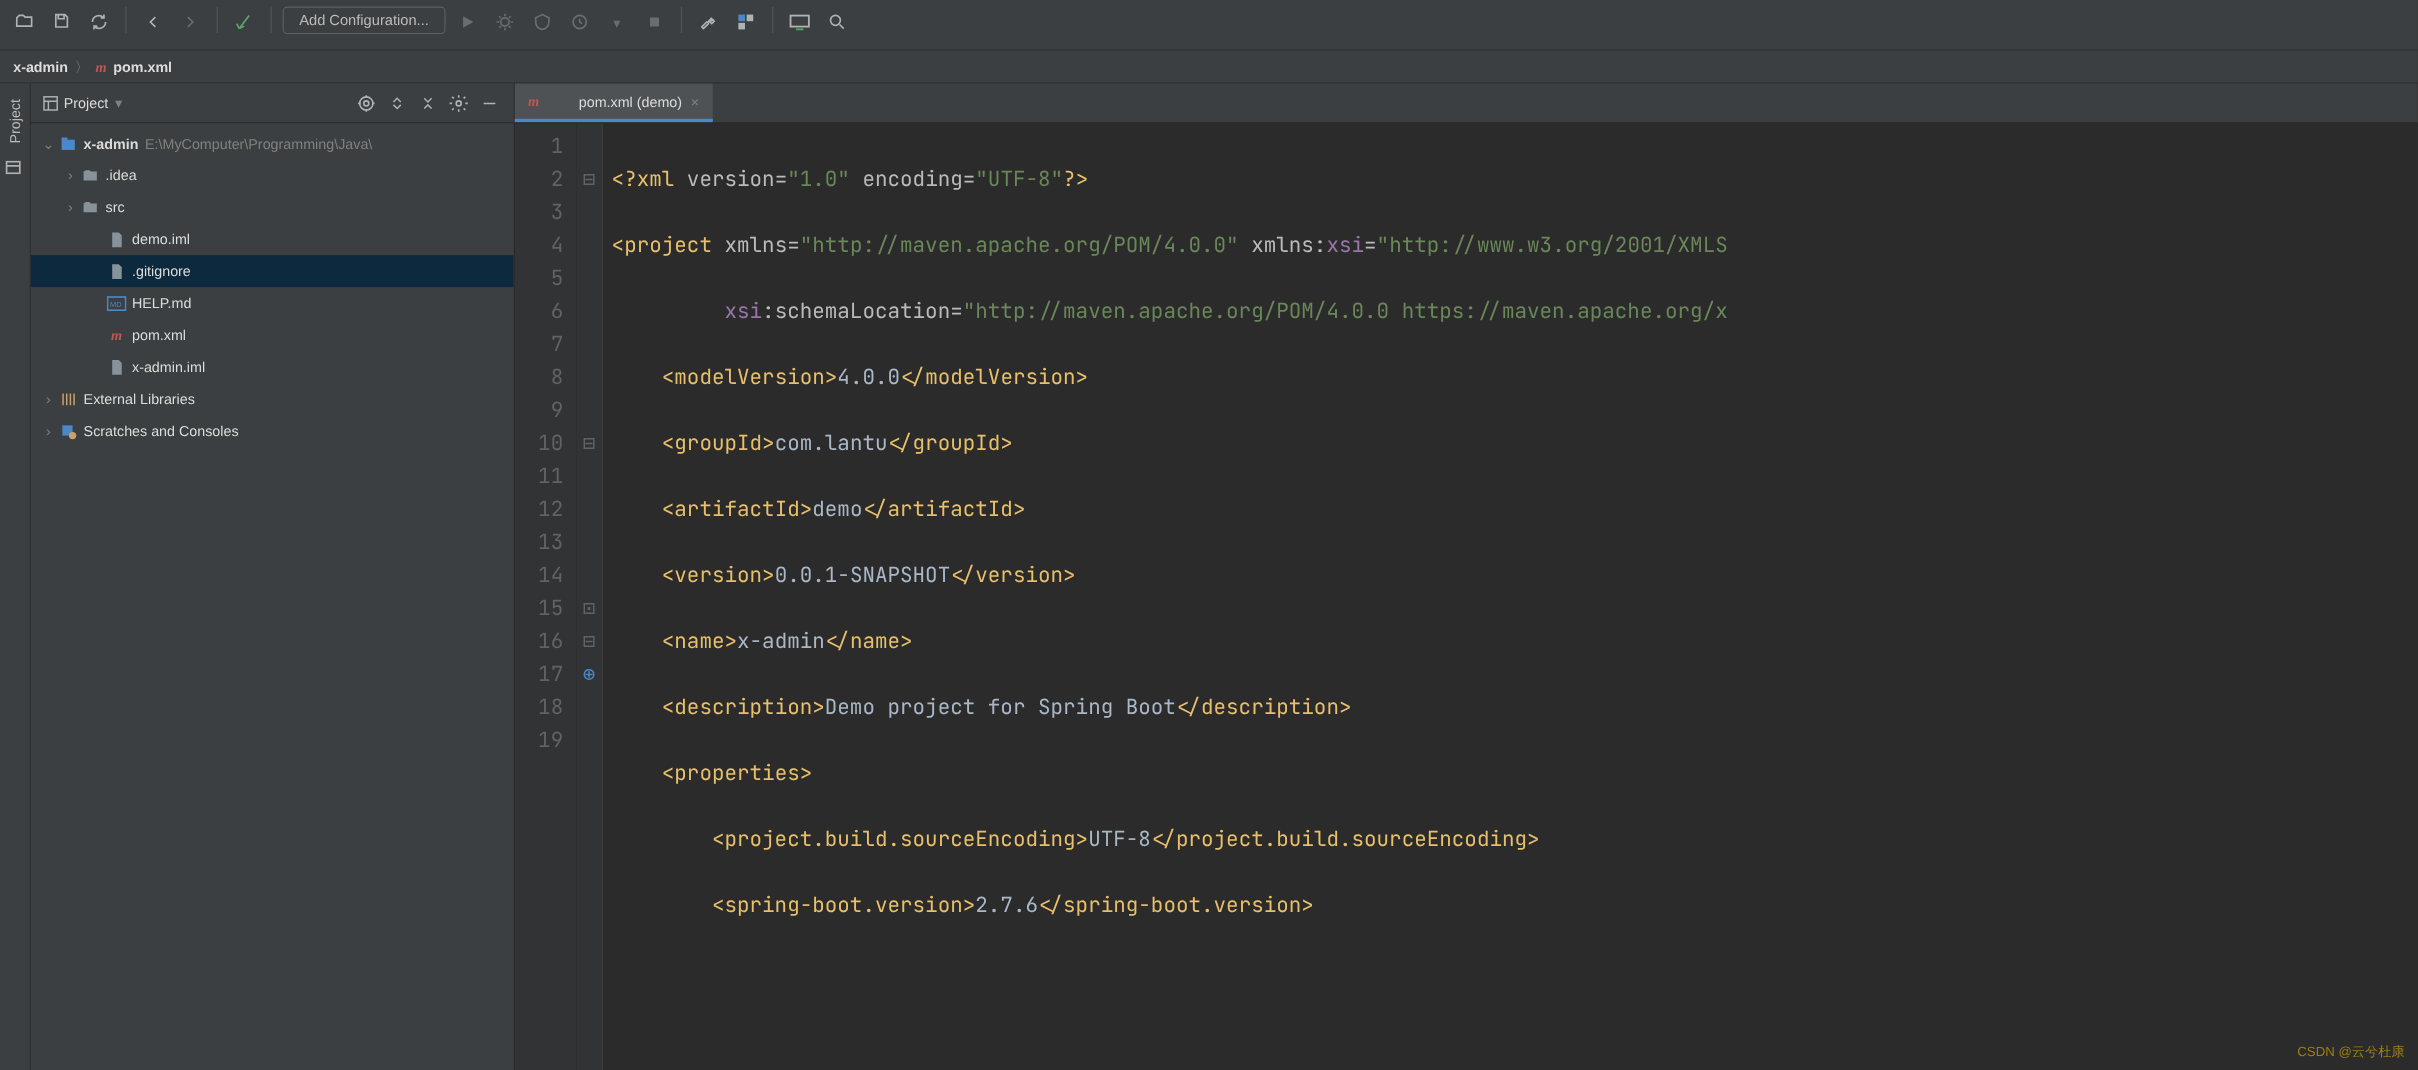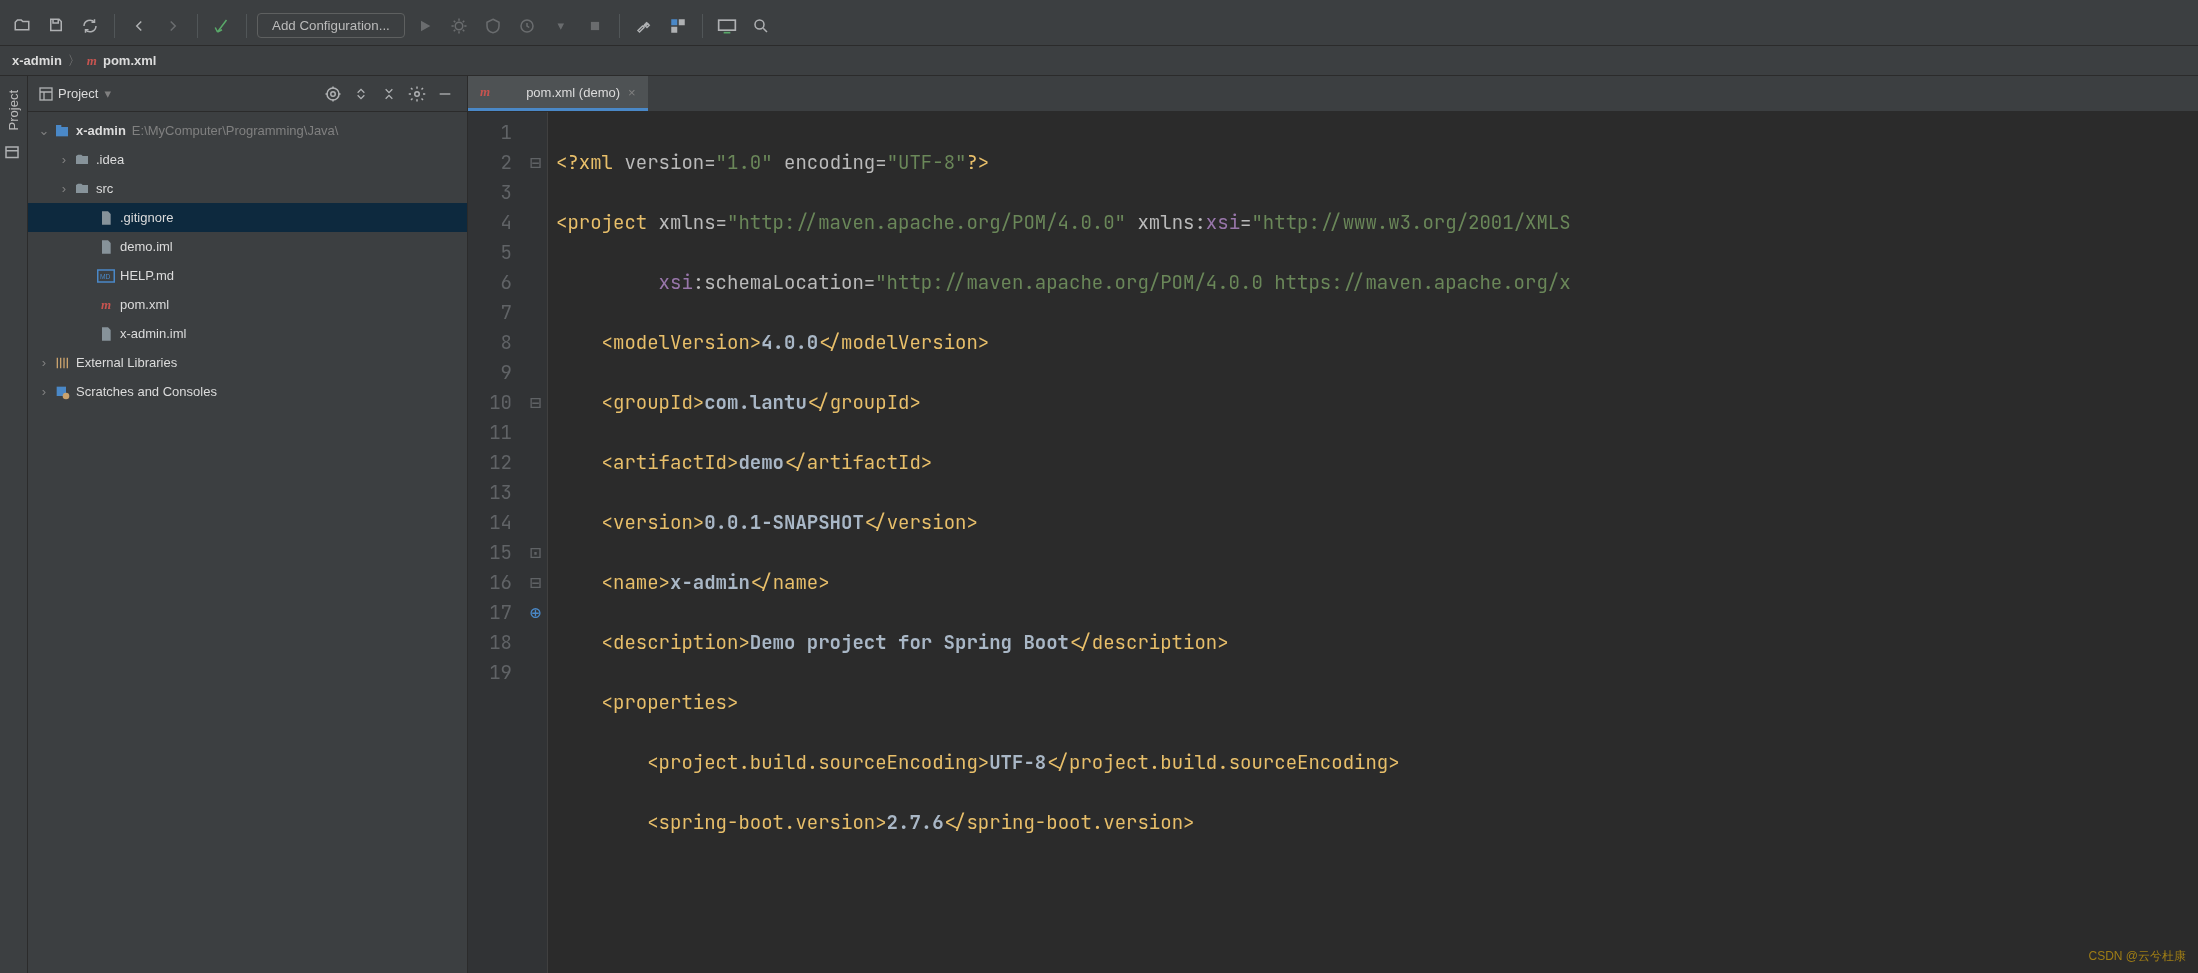--- a/index.html
+++ b/index.html
@@ -16,21 +16,21 @@
   display: flex;
   align-items: center;
   height: 6px;
   background: #3c3f41;
   padding: 0 8px;
   gap: 14px;
   overflow: hidden;
 }
 .toolbar {
   display: flex;
-  align-items: center;
+  align-items: flex-start;
   height: 40px;
   background: #3c3f41;
   border-bottom: 1px solid #2b2b2b;
   padding: 0 8px;
   gap: 6px;
 }
 .toolbar .tb-icon {
   width: 28px; height: 28px;
   display: flex; align-items: center; justify-content: center;
   color: #afb1b3; cursor: pointer;
@@ -187,21 +187,21 @@
 .code {
   flex: 1;
   padding: 6px 0 0 8px;
   white-space: pre;
   overflow: hidden;
 }
 .t-tag { color: #e8bf6a; }
 .t-attr { color: #bababa; }
 .t-str { color: #6a8759; }
 .t-ns { color: #9876aa; }
-.t-txt { color: #a9b7c6; font-weight: bold; }
+.t-txt { color: #a9b7c6; }
 .t-xml { color: #e8bf6a; }
 .watermark {
   position: fixed;
   right: 12px;
   bottom: 8px;
   color: #eab308;
   font-size: 12px;
   opacity: 0.6;
 }
 svg { display: block; }
@@ -385,37 +385,37 @@
       </div>
       <div class="tree-row indent-1">
         <span class="arrow">›</span>
         <span class="ficon">
             <svg width="16" height="16" viewBox="0 0 24 24" fill="#87939a">
               <path d="M3 6l3-2h5l2 2h8v12H3z"></path>
             </svg>
           </span>
         <span class="label">src</span>
       </div>
+      <div class="tree-row indent-2">
+        <span class="arrow"></span>
+        <span class="ficon">
+            <svg width="16" height="16" viewBox="0 0 24 24" fill="#87939a">
+              <path d="M6 2h9l4 4v16H6z"></path>
+            </svg>
+          </span>
+        <span class="label">demo.iml</span>
+      </div>
       <div class="tree-row indent-2 sel" style="background:#0d293e">
         <span class="arrow"></span>
         <span class="ficon">
             <svg width="16" height="16" viewBox="0 0 24 24" fill="#87939a">
               <path d="M6 2h9l4 4v16H6z"></path>
             </svg>
           </span>
         <span class="label">.gitignore</span>
-      </div>
-      <div class="tree-row indent-2">
-        <span class="arrow"></span>
-        <span class="ficon">
-            <svg width="16" height="16" viewBox="0 0 24 24" fill="#87939a">
-              <path d="M6 2h9l4 4v16H6z"></path>
-            </svg>
-          </span>
-        <span class="label">demo.iml</span>
       </div>
       <div class="tree-row indent-2">
         <span class="arrow"></span>
         <span class="ficon">
             <svg width="18" height="14" viewBox="0 0 24 18" fill="#4a88c7">
               <rect x="1" y="1" width="22" height="16" fill="none" stroke="#4a88c7" stroke-width="2"></rect>
               <text x="4" y="13" font-size="9" fill="#4a88c7">MD</text>
             </svg>
           </span>
         <span class="label">HELP.md</span>

